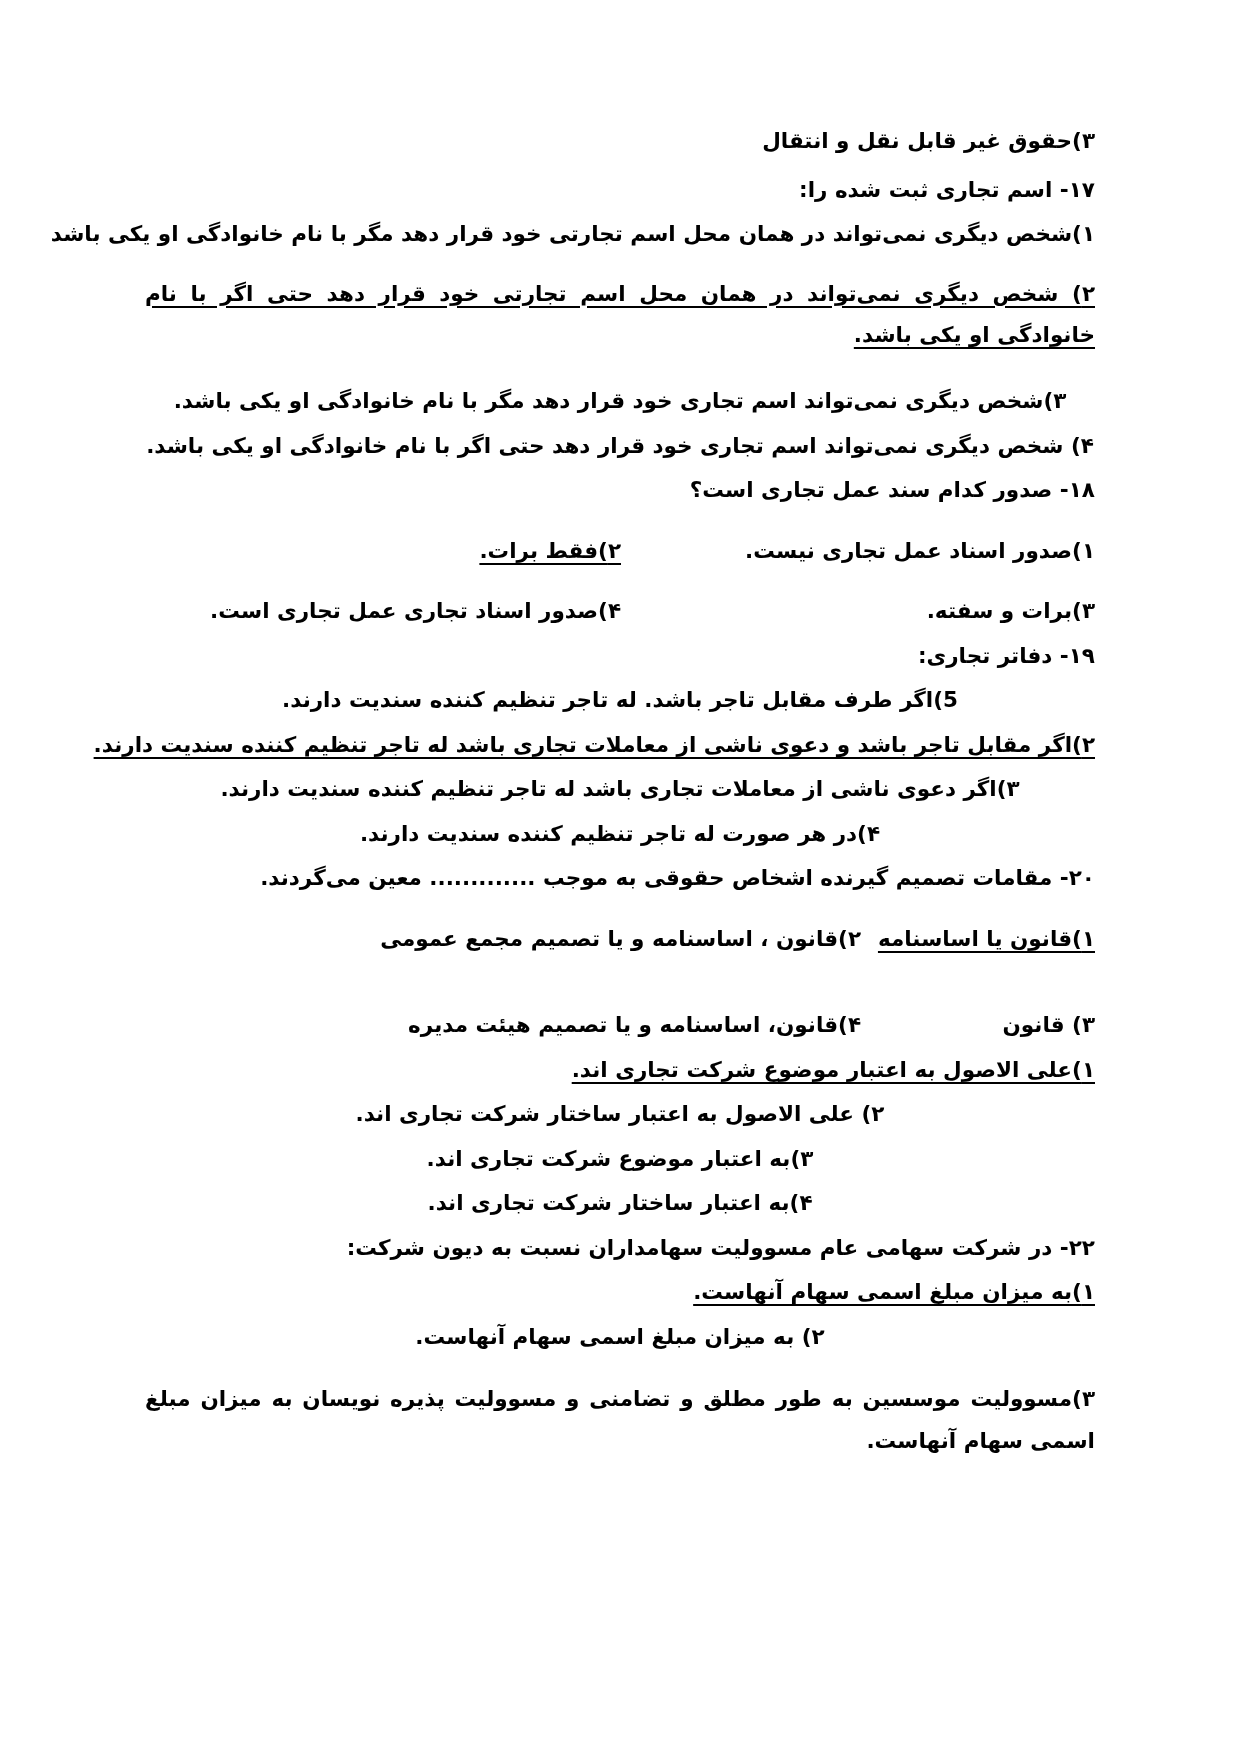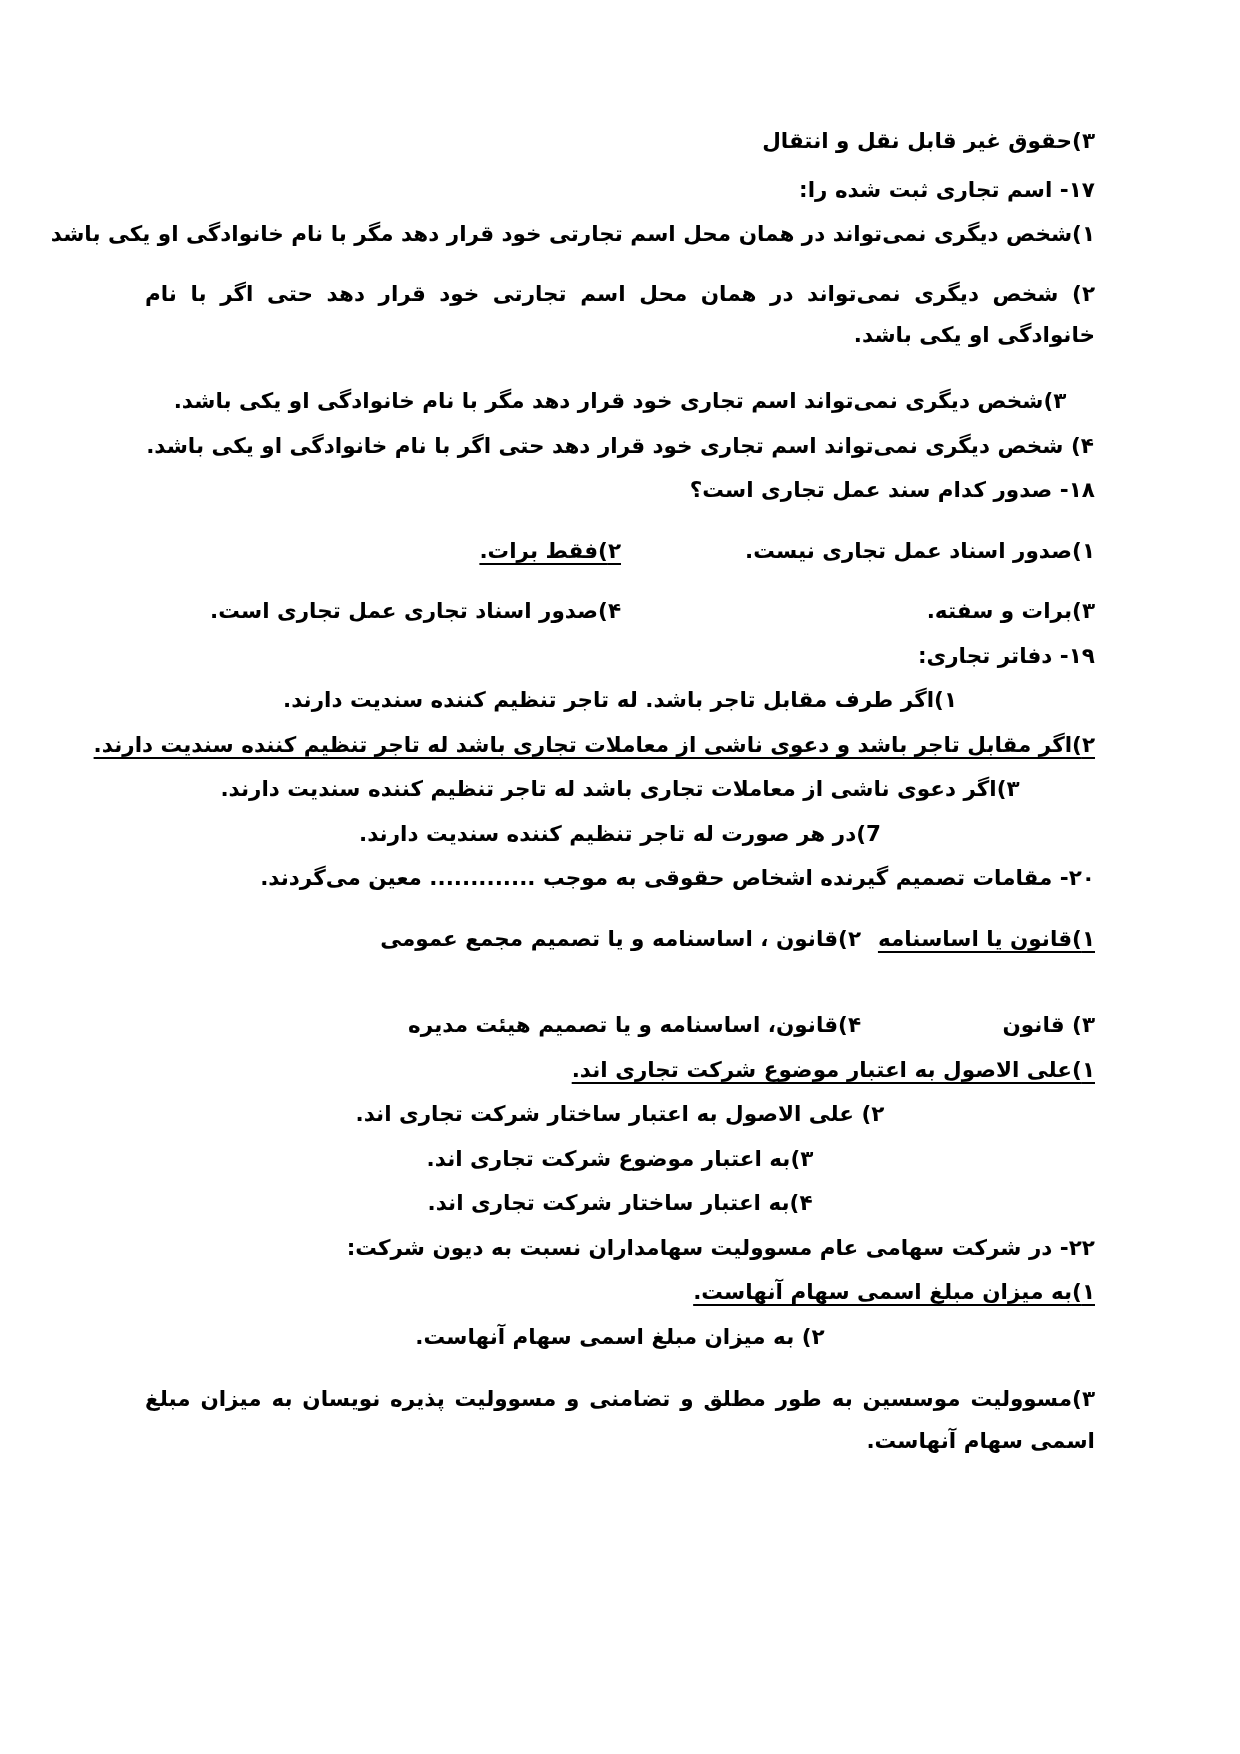--- a/index.html
+++ b/index.html
@@ -89,20 +89,21 @@
     text-align: justify;
     text-align-last: right;
     line-height: 1.95;
     margin-top: 31px;
   }
   .wrap-u {
     white-space: normal;
     text-align: justify;
     text-align-last: right;
     line-height: 1.95;
+    text-decoration: underline;
     text-underline-offset: 5px;
     text-decoration-thickness: 2px;
     margin-top: 28px;
   }
   .gap-lg { margin-bottom: 34px; }
 
   .row-top {
     display: flex;
     justify-content: flex-start;
     width: 100%;
@@ -131,24 +132,24 @@
     <div class="two-col q18-r1">
       <div class="col-right">۱)صدور اسناد عمل تجاری نیست.</div>
       <div class="col-left underline">۲)فقط برات.</div>
     </div>
     <div class="two-col q18-r2">
       <div class="col-right">۳)برات و سفته.</div>
       <div class="col-left">۴)صدور اسناد تجاری عمل تجاری است.</div>
     </div>
 
     <div class="q-head">۱۹- دفاتر تجاری:</div>
-    <div class="line center-ish">۱)اگر طرف مقابل تاجر باشد. له تاجر تنظیم کننده سندیت دارند.</div>
+    <div class="line center-ish">5)اگر طرف مقابل تاجر باشد. له تاجر تنظیم کننده سندیت دارند.</div>
     <div class="line underline">۲)اگر مقابل تاجر باشد و دعوی ناشی از معاملات تجاری باشد له تاجر تنظیم کننده  سندیت دارند.</div>
     <div class="line center-ish">۳)اگر دعوی ناشی از معاملات تجاری باشد له تاجر تنظیم کننده سندیت دارند.</div>
-    <div class="line center-ish">7)در هر صورت له تاجر تنظیم کننده سندیت دارند.</div>
+    <div class="line center-ish">۴)در هر صورت له تاجر تنظیم کننده سندیت دارند.</div>
 
     <div class="q-head">۲۰- مقامات تصمیم گیرنده اشخاص حقوقی به موجب ............. معین می‌گردند.</div>
     <div class="two-col q20-r1">
       <div class="col-right underline">۱)قانون یا اساسنامه</div>
       <div class="col-left">۲)قانون ، اساسنامه و یا تصمیم مجمع عمومی</div>
     </div>
     <div class="two-col q20-r2">
       <div class="col-right">۳) قانون</div>
       <div class="col-left">۴)قانون، اساسنامه و یا تصمیم هیئت مدیره</div>
     </div>

